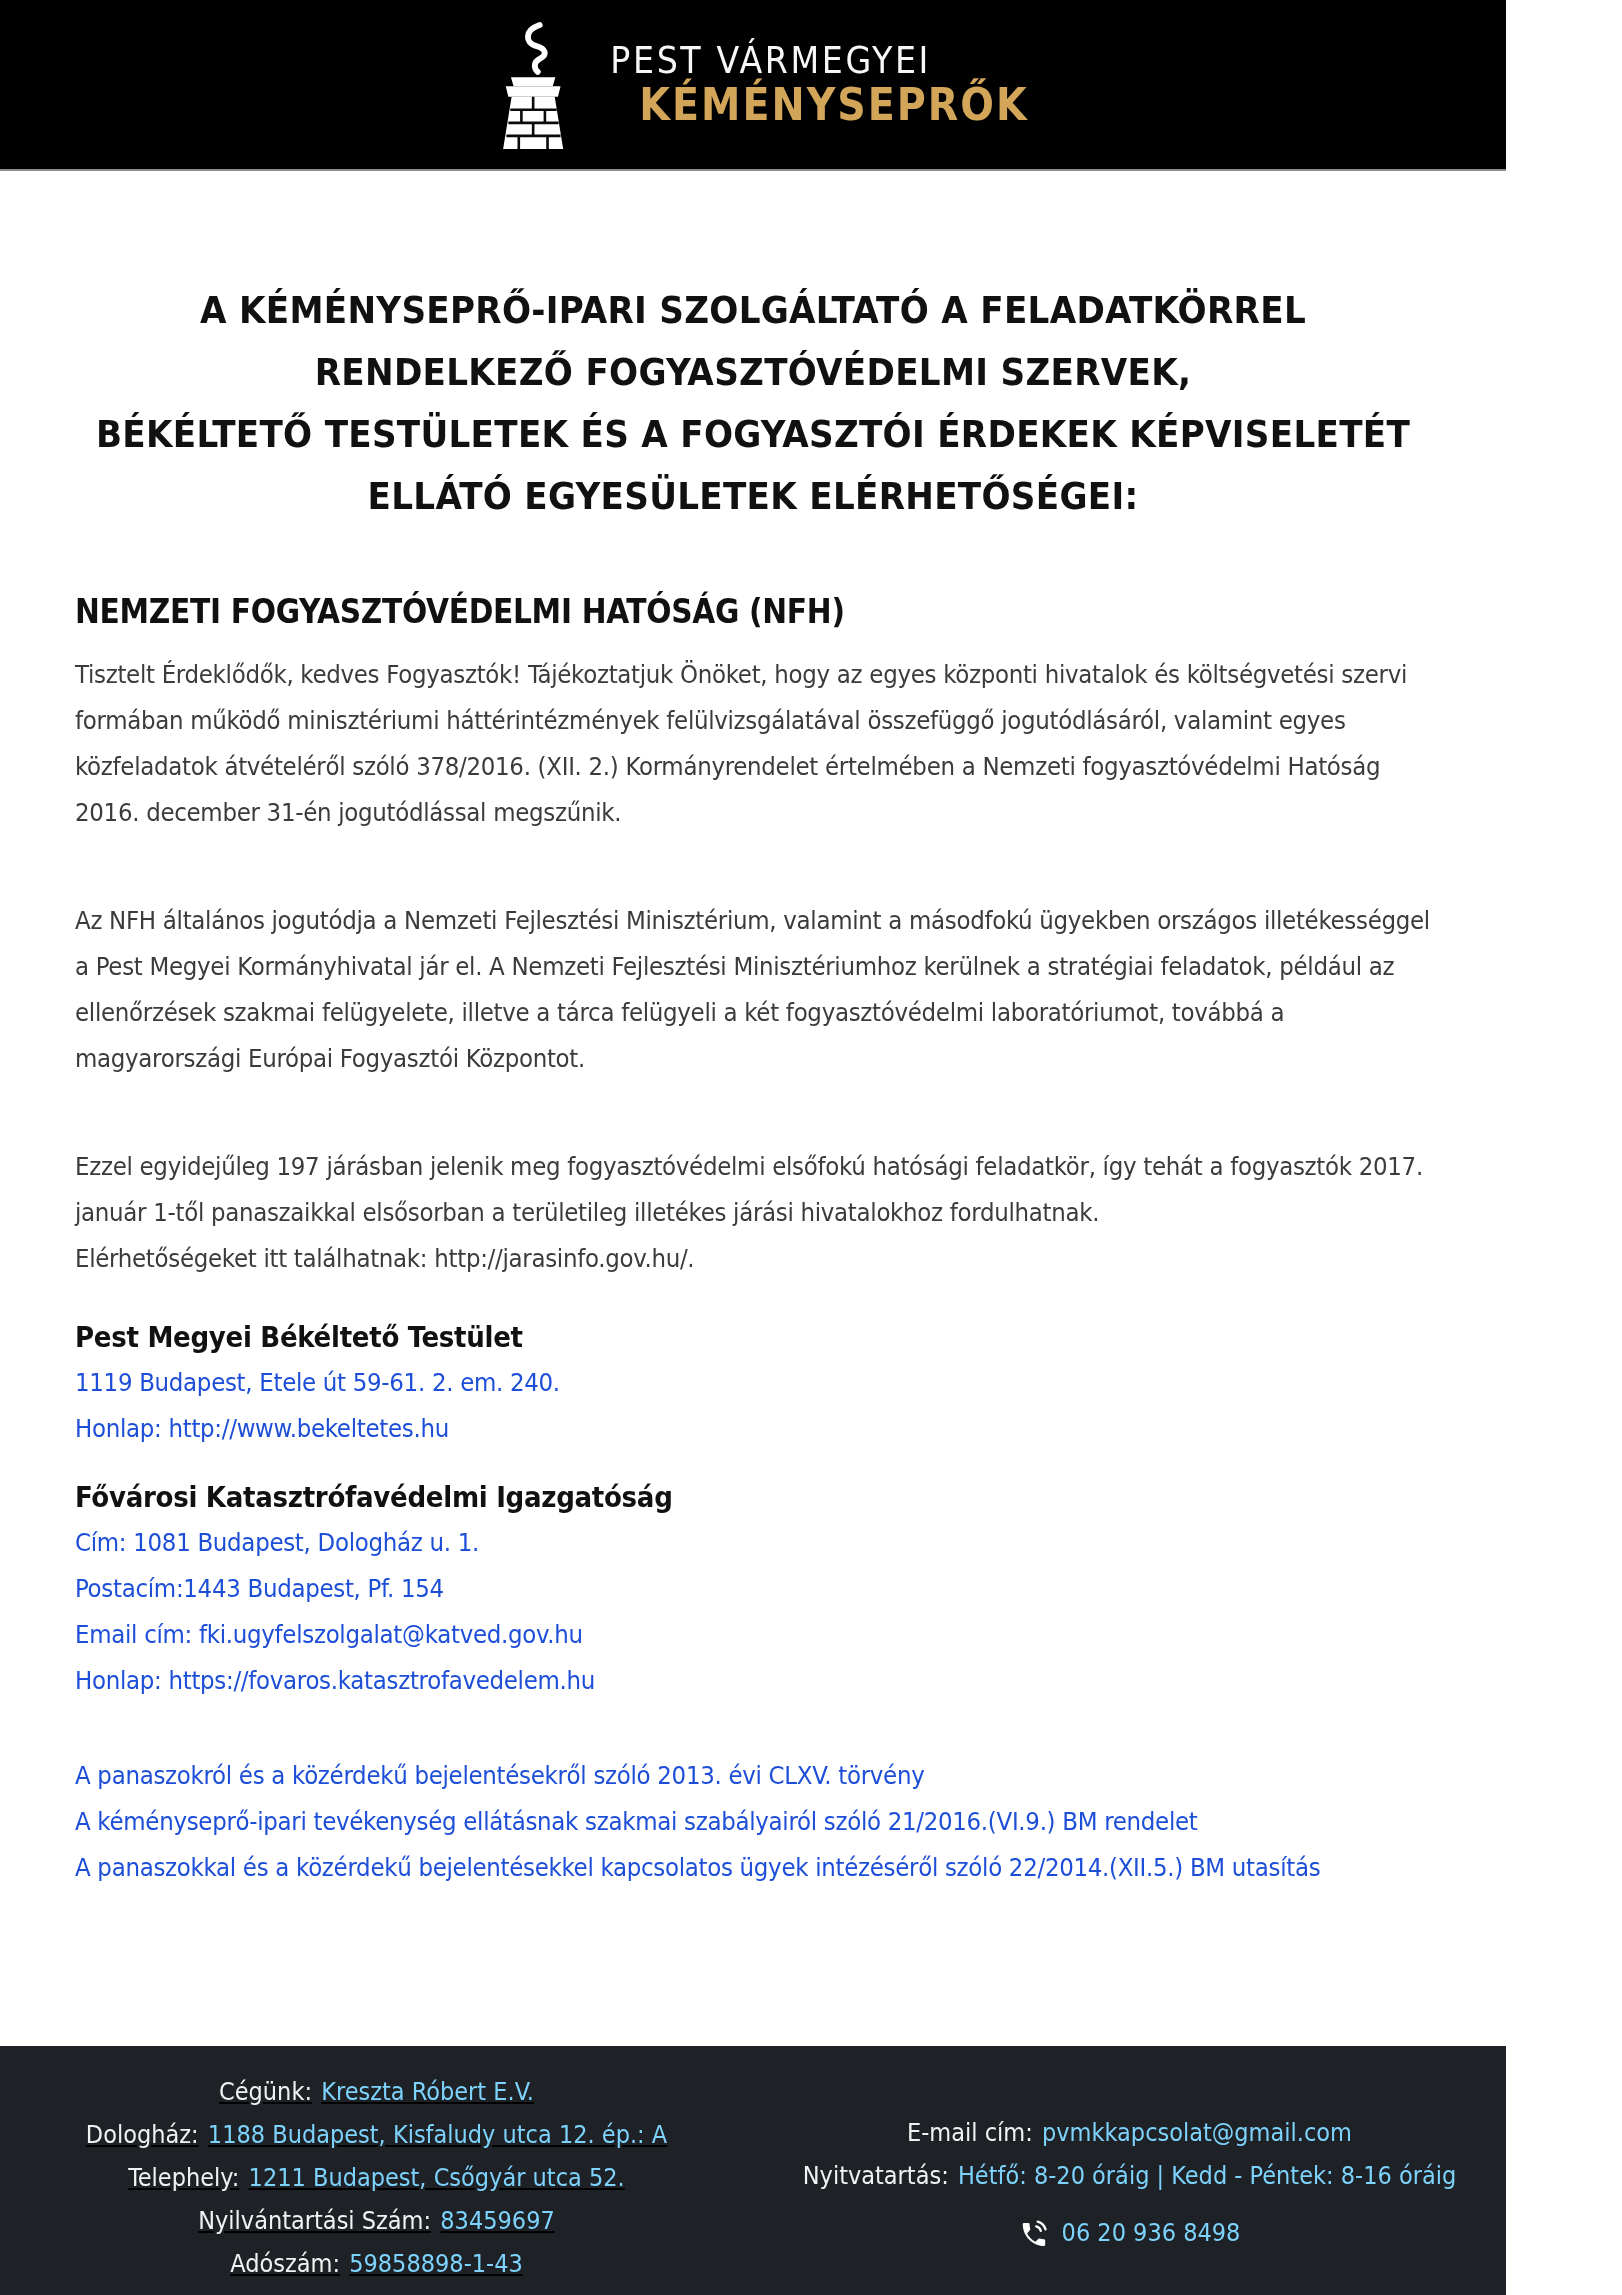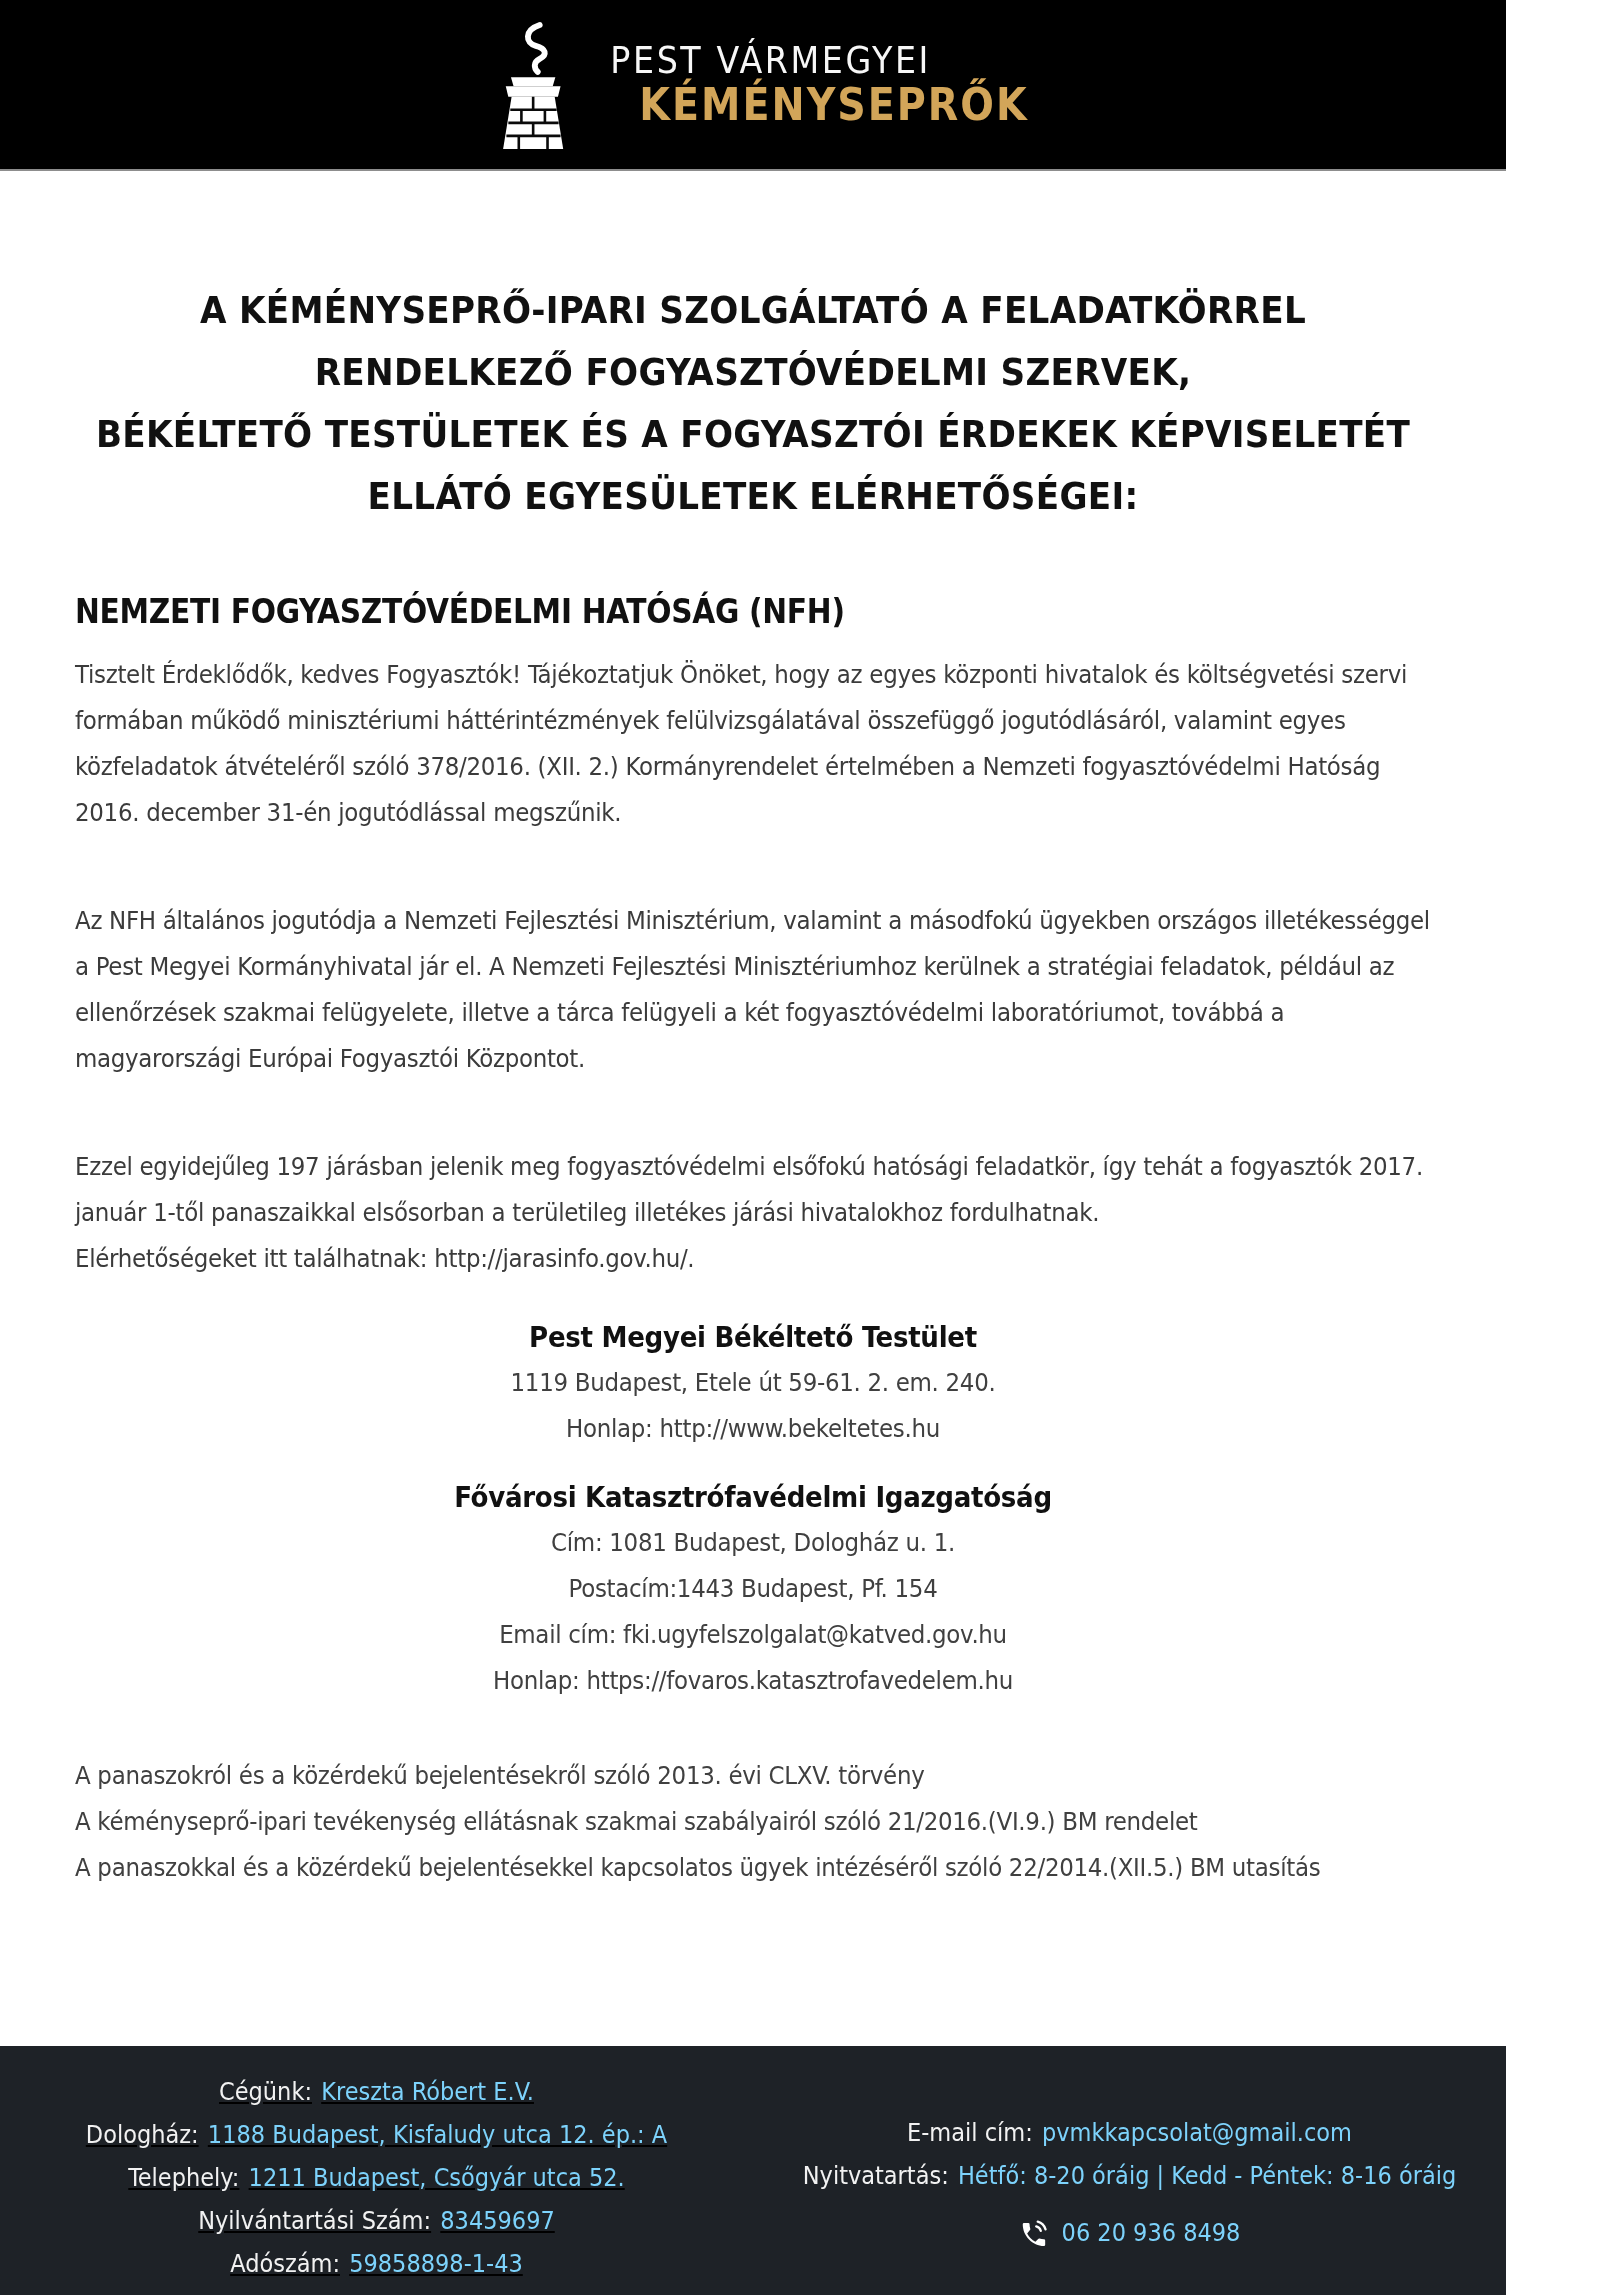--- a/index.html
+++ b/index.html
@@ -36,27 +36,27 @@
   }
   .nfh-heading {
     font-size: 33px; font-weight: 700; color: #111111;
     margin-bottom: 19.6px; letter-spacing: -0.3px;
   }
   .body-par {
     font-size: 25.5px; line-height: 46px; color: #3b3b3b;
     letter-spacing: -0.3px; margin-bottom: 62px;
   }
   .body-par.pre { white-space: pre-line; margin-bottom: 39px; }
-  .org-block { margin-bottom: 0; text-align: center; }
+  .org-block { margin-bottom: 0; }
   .org-heading {
     font-size: 29px; font-weight: 700; color: #111111;
     margin-bottom: 5.2px; letter-spacing: -0.3px;
   }
   .org-line, .legal-line {
-    font-size: 25.5px; line-height: 46px; color: #404040; letter-spacing: -0.3px;
+    font-size: 25.5px; line-height: 46px; color: #1d4ed8; letter-spacing: -0.3px;
   }
   .org-block.second { margin-top: 29.4px; }
   .legal-block { margin-top: 49px; }
 
   
   .site-footer {
     height: 249px; background: #1e2227;
     display: flex; flex: 0 0 auto;
   }
   .fcol { width: 50%; display: flex; flex-direction: column; align-items: center; }

